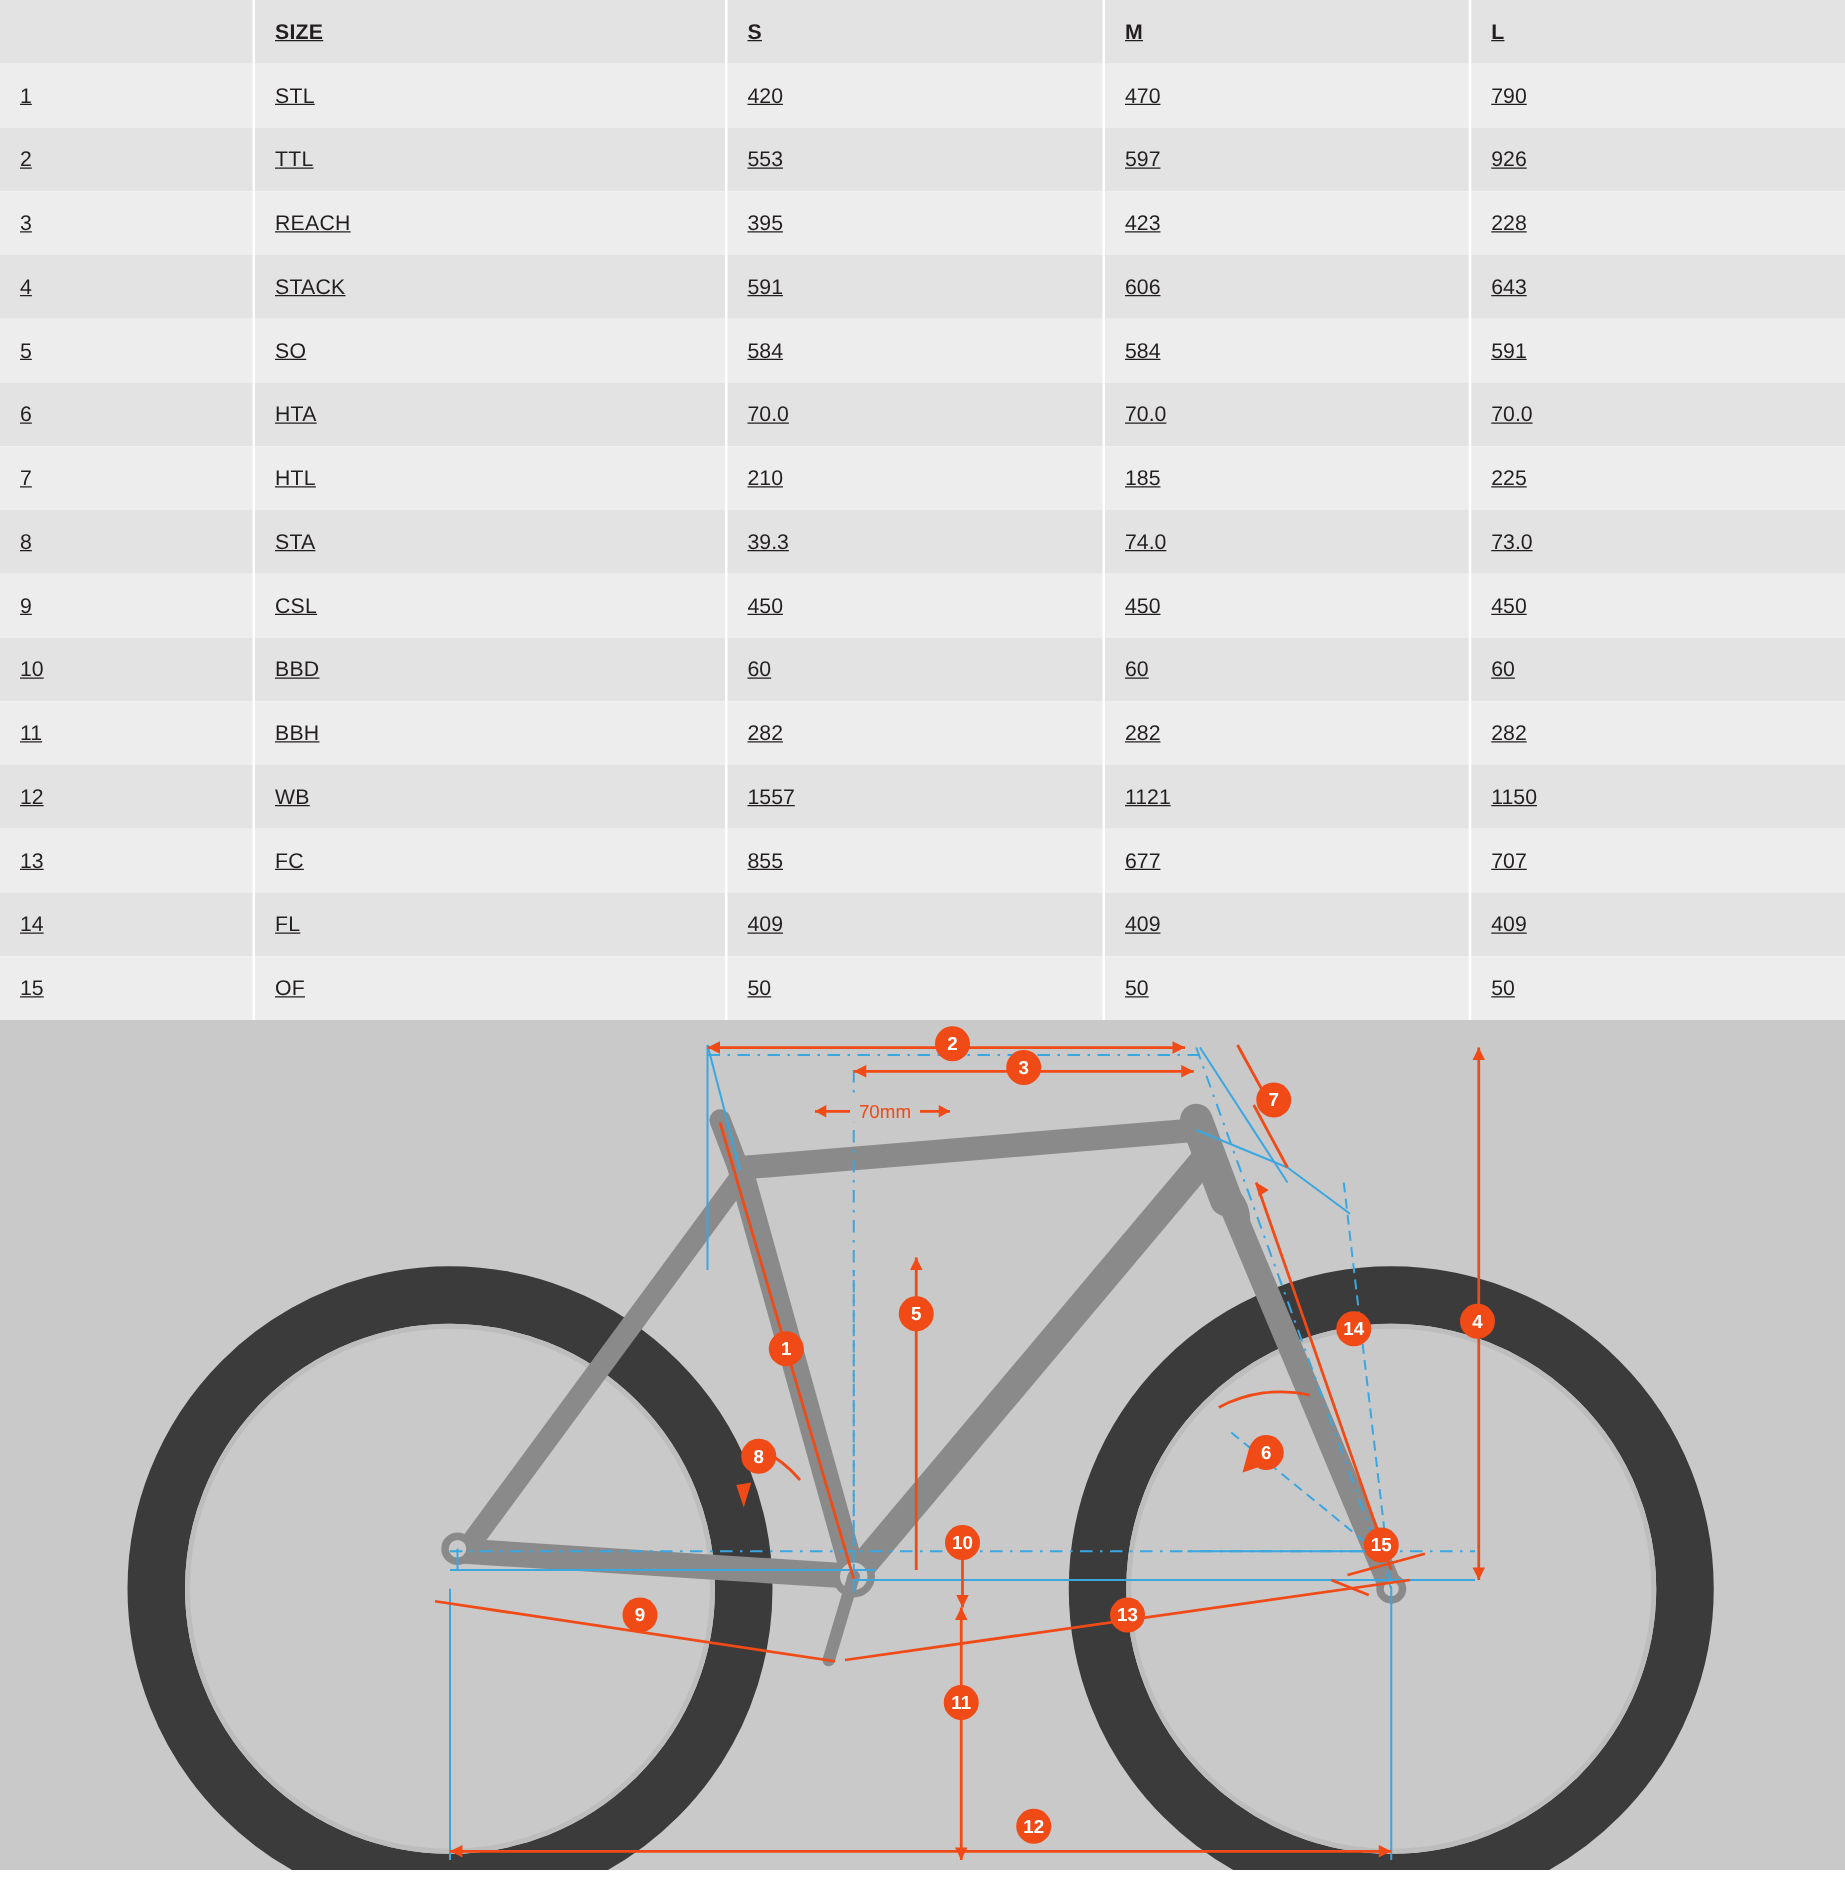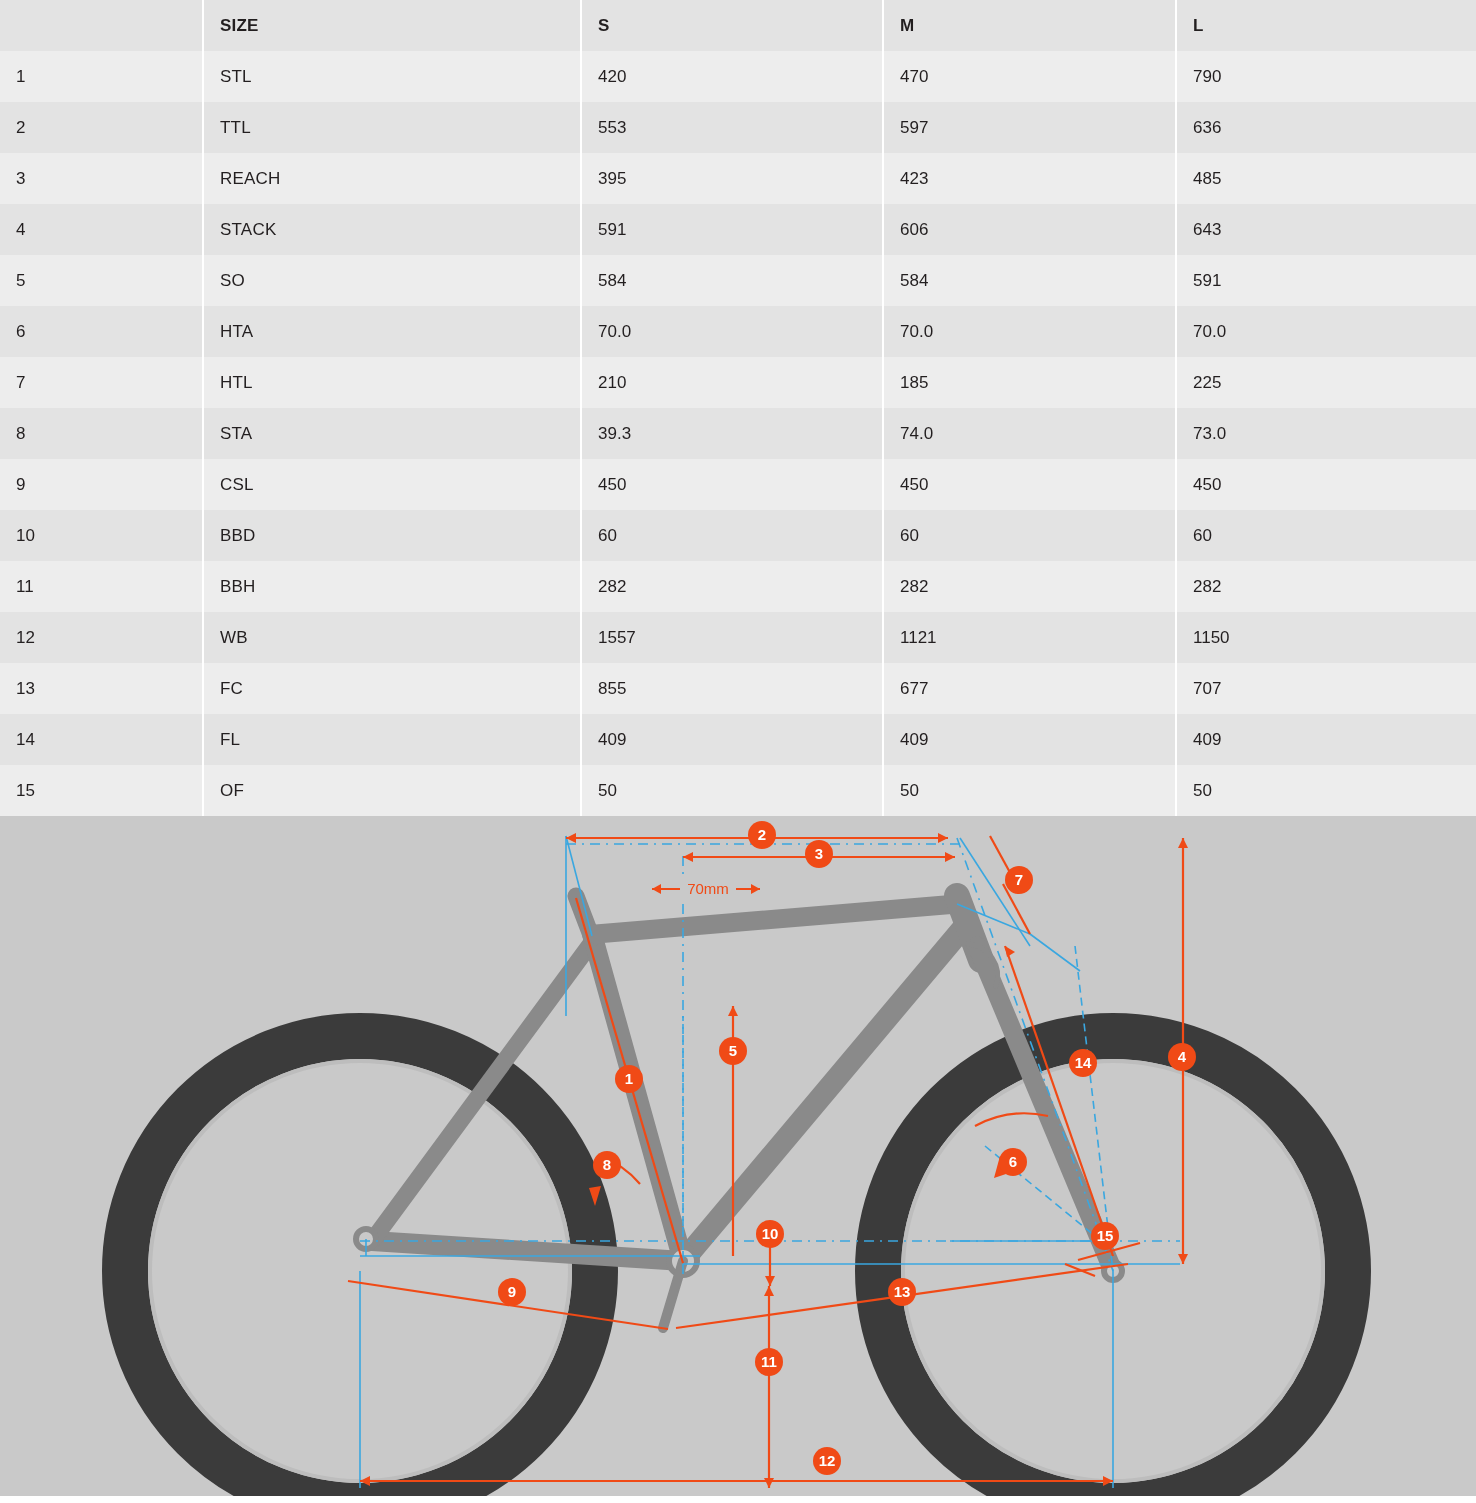--- a/index.html
+++ b/index.html
@@ -11,20 +11,21 @@
     width: 1476px;
     height: 1503px;
     font-family: "Liberation Sans", sans-serif;
     color: #231f20;
     overflow: hidden;
   }
   #page {
     position: relative;
     width: 1476px;
     height: 1503px;
+    text-decoration: underline;
   }
   
   table.geo {
     border-collapse: collapse;
     width: 1476px;
     table-layout: fixed;
     font-size: 17px;
   }
   table.geo col.c-num   { width: 203px; }
   table.geo col.c-code  { width: 378px; }
@@ -98,28 +99,28 @@
         <td class="code">STL</td>
         <td class="val">420</td>
         <td class="val">470</td>
         <td class="val">790</td>
       </tr>
       <tr class="even">
         <td class="num">2</td>
         <td class="code">TTL</td>
         <td class="val">553</td>
         <td class="val">597</td>
-        <td class="val">636</td>
+        <td class="val">926</td>
       </tr>
       <tr class="odd">
         <td class="num">3</td>
         <td class="code">REACH</td>
         <td class="val">395</td>
         <td class="val">423</td>
-        <td class="val">485</td>
+        <td class="val">228</td>
       </tr>
       <tr class="even">
         <td class="num">4</td>
         <td class="code">STACK</td>
         <td class="val">591</td>
         <td class="val">606</td>
         <td class="val">643</td>
       </tr>
       <tr class="odd">
         <td class="num">5</td>

